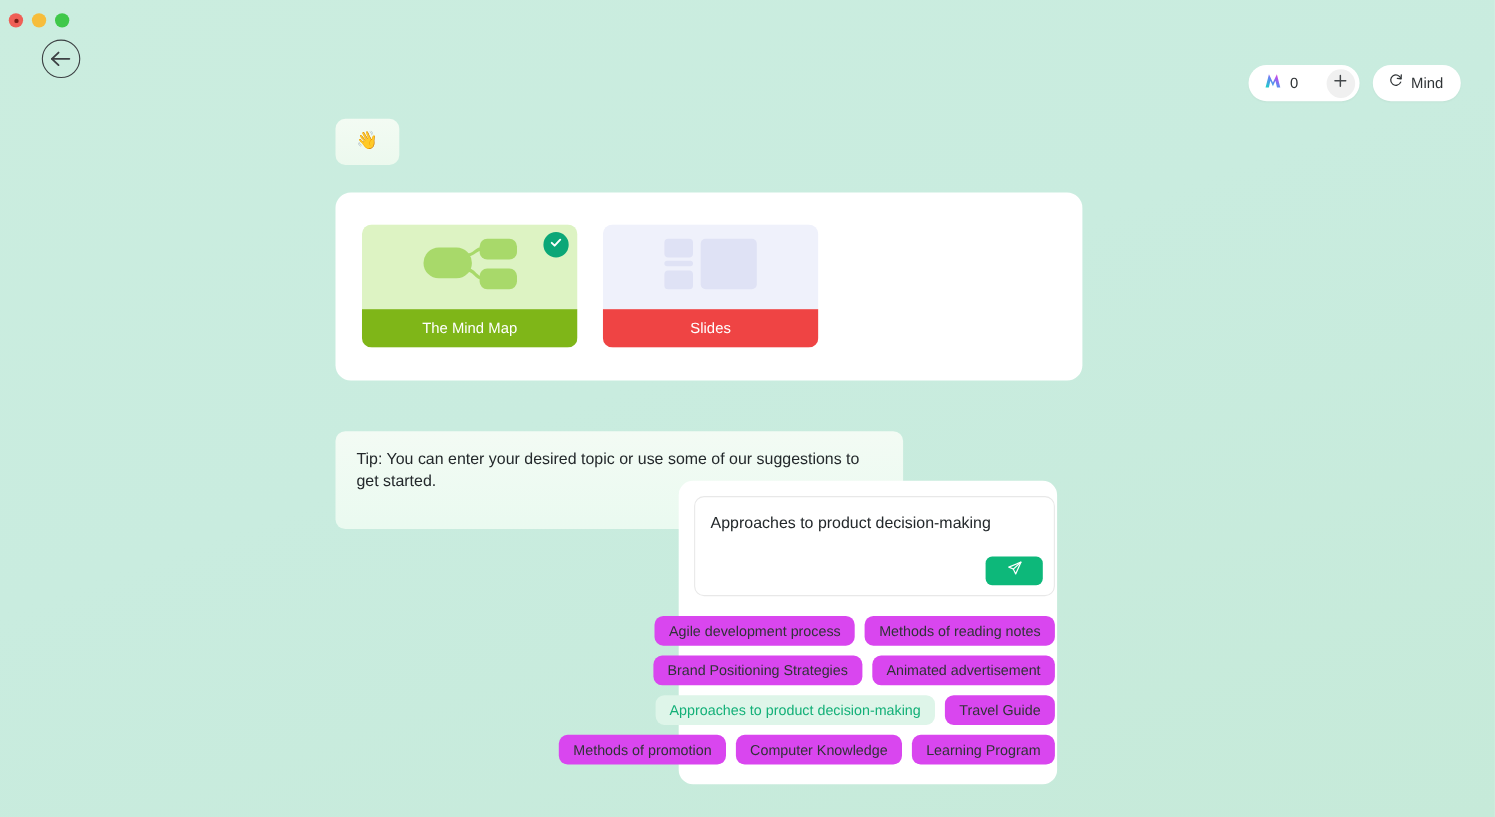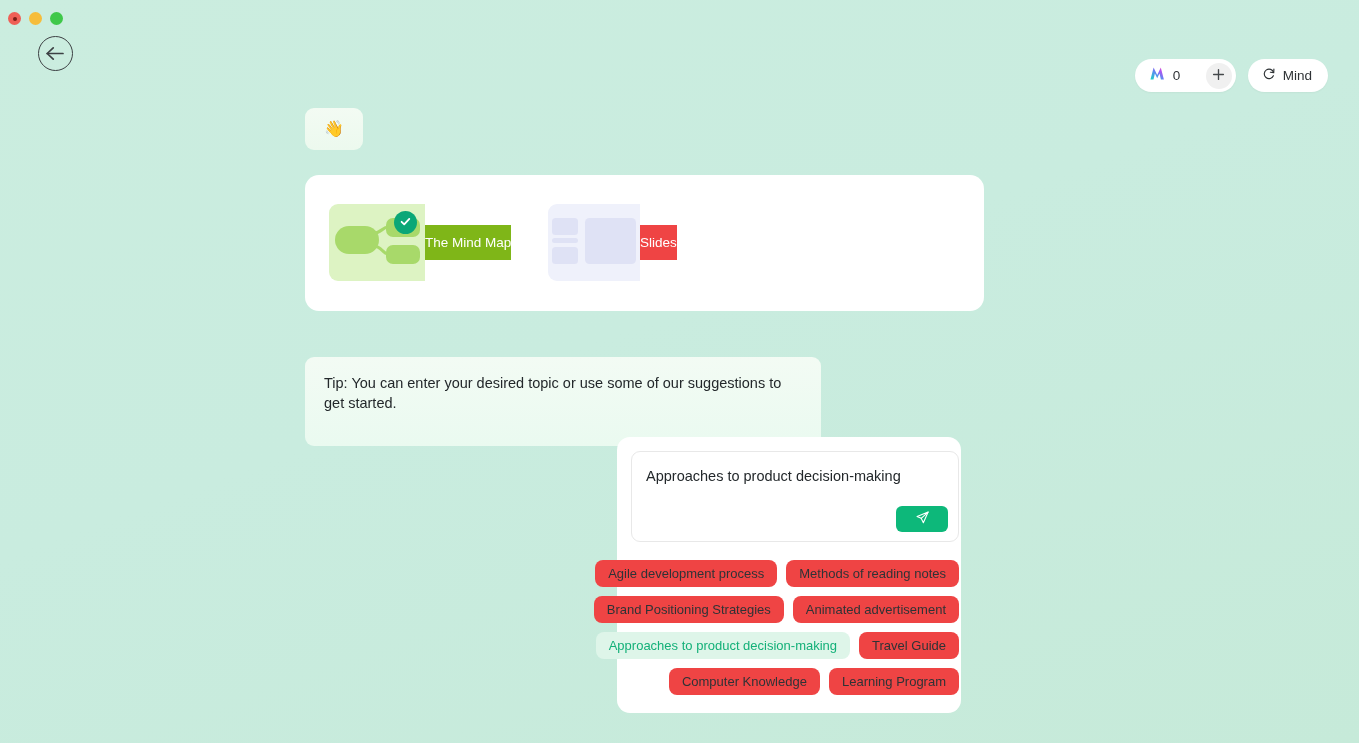--- a/index.html
+++ b/index.html
@@ -160,22 +160,21 @@
     display: flex;
     gap: 23px;
   }
   .tpl-card {
     width: 196px;
     border-radius: 9px;
     overflow: hidden;
     position: relative;
     cursor: pointer;
     display: flex;
-    flex-direction: row;
-    align-items: center;
+    flex-direction: column;
   }
   .tpl-art {
     height: 77px;
     display: flex;
     align-items: center;
     justify-content: center;
     position: relative;
   }
   .tpl-label {
     height: 35px;
@@ -254,21 +253,21 @@
     flex-direction: column;
     align-items: flex-end;
     gap: 9px;
   }
   .chip-row {
     display: flex;
     gap: 9px;
     justify-content: flex-end;
   }
   .chip {
-    background: #ef4444;
+    background: #d946ef;
     border-radius: 8px;
     padding: 0 13px;
     height: 27px;
     display: flex;
     align-items: center;
     font-size: 13px;
     color: #2f3336;
     cursor: pointer;
     white-space: nowrap;
   }
@@ -413,19 +412,20 @@
       <div class="chip">Brand Positioning Strategies</div>
       <div class="chip">Animated advertisement</div>
     </div>
 
     <div class="chip-row">
       <div class="chip selected">Approaches to product decision-making</div>
       <div class="chip">Travel Guide</div>
     </div>
 
     <div class="chip-row">
+      <div class="chip">Methods of promotion</div>
       <div class="chip">Computer Knowledge</div>
       <div class="chip">Learning Program</div>
     </div>
 
   </div>
 
 </div>
 
 </body></html>

